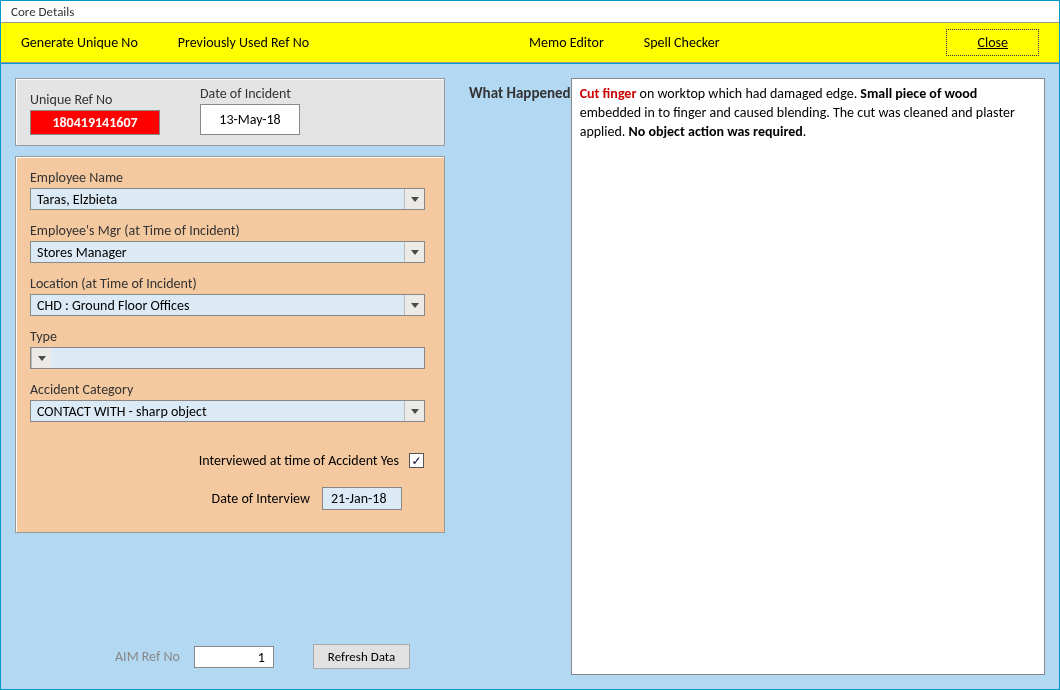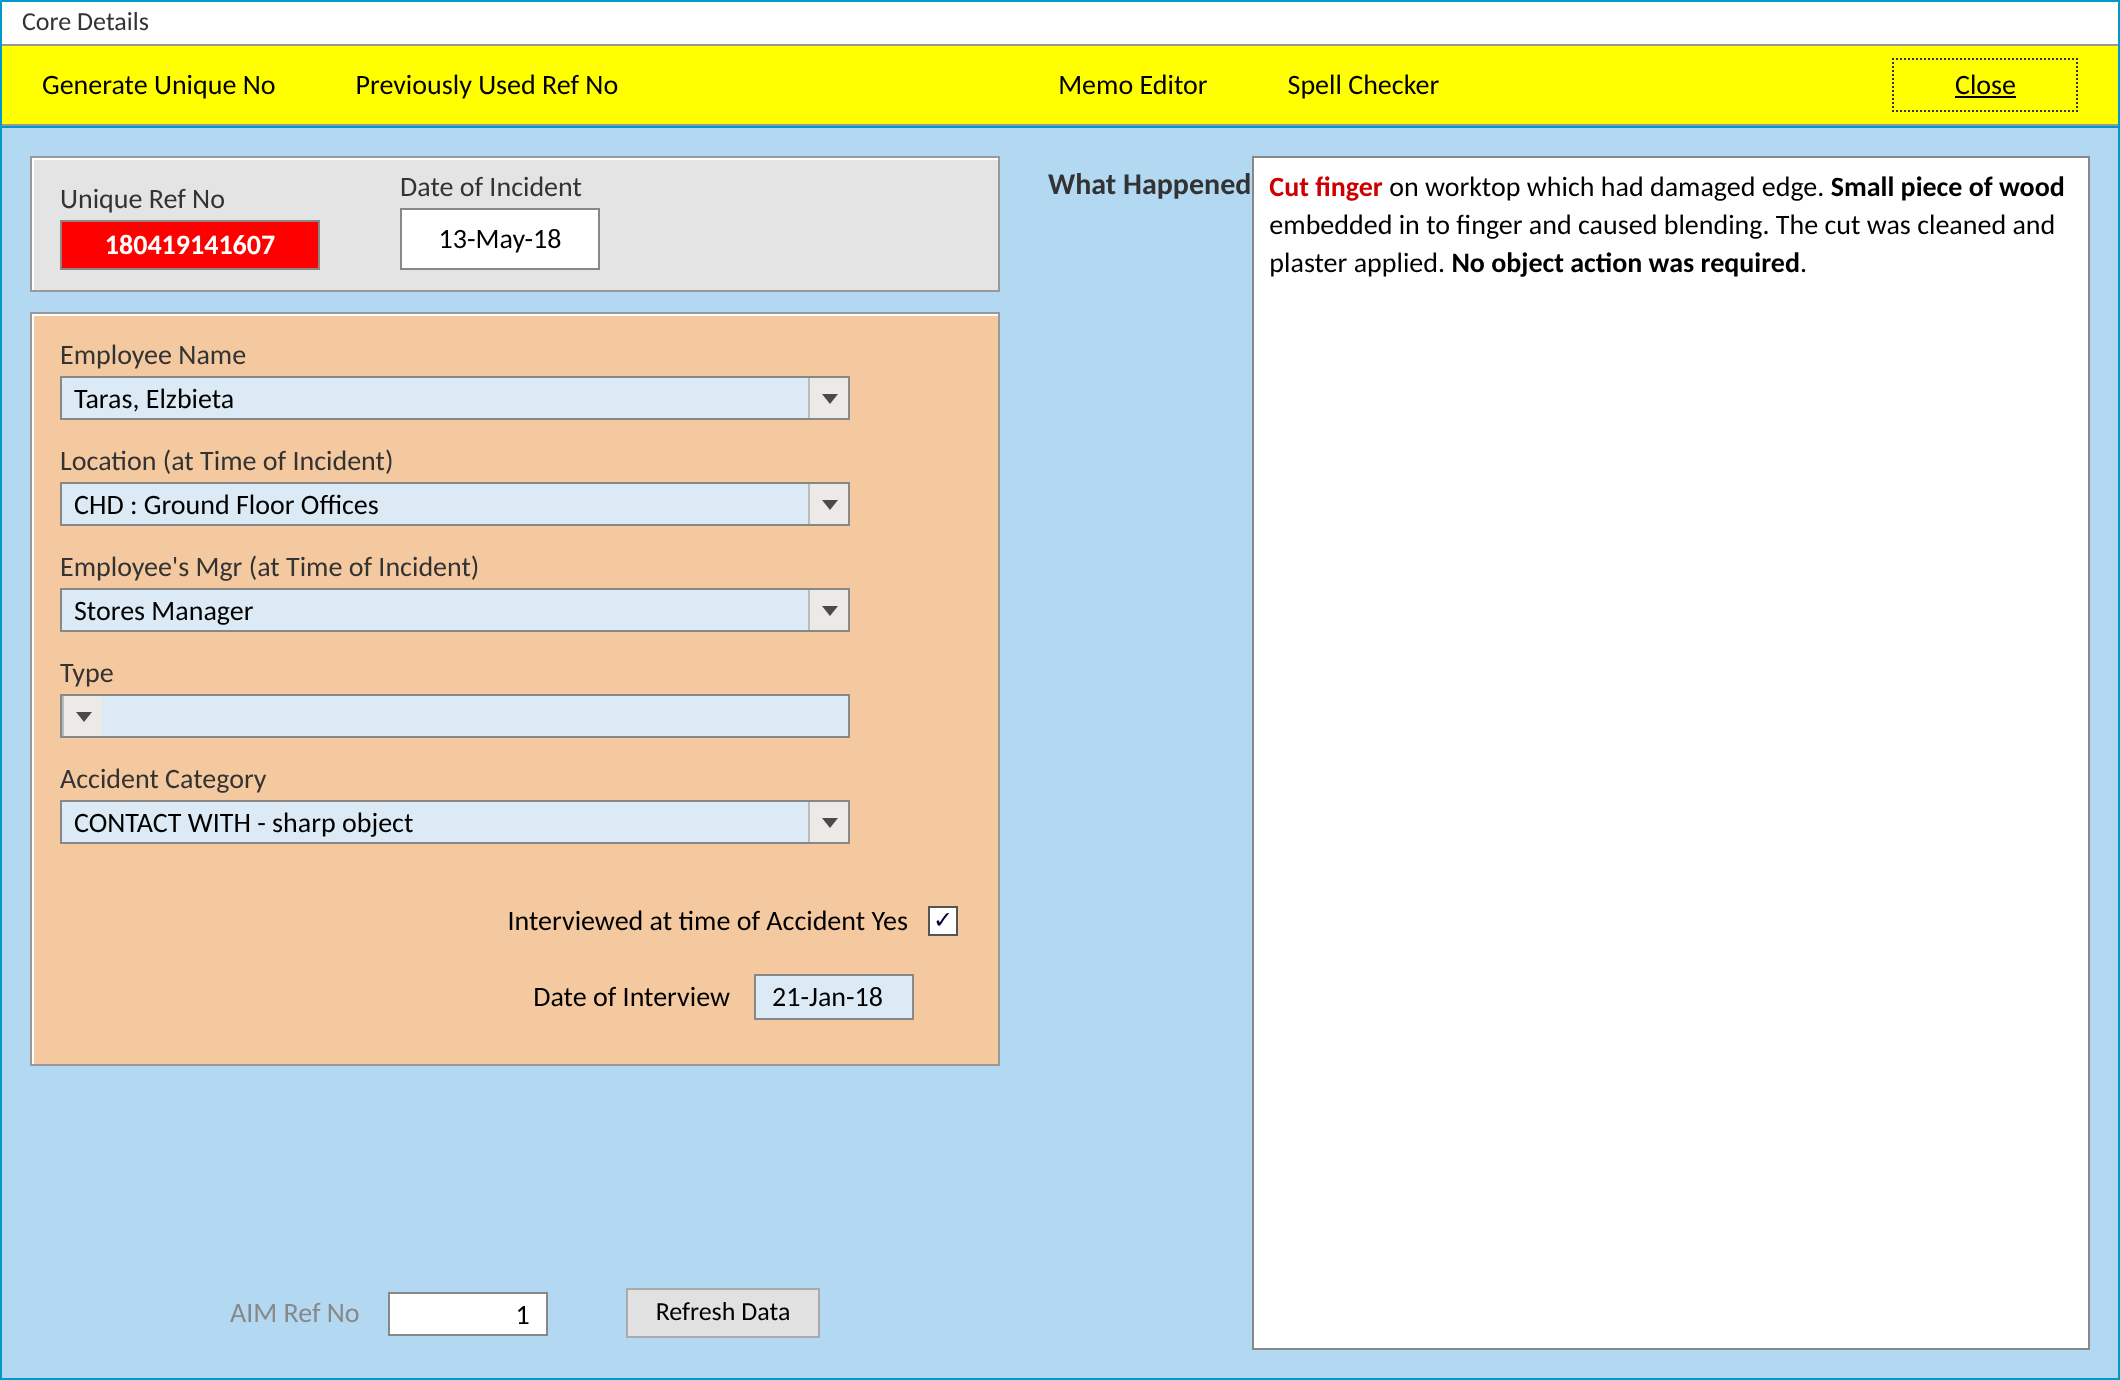--- a/index.html
+++ b/index.html
@@ -50,21 +50,21 @@
   .content {
     flex: 1;
     display: flex;
     background: #b3d9f2;
     padding: 14px;
     gap: 20px;
     min-height: 0;
     border-top: 1px solid #0099cc;
   }
   .left-col {
-    width: 485px;
+    width: 430px;
     display: flex;
     flex-direction: column;
     gap: 10px;
   }
   .ref-panel {
     background: #e4e4e4;
     border: 1px solid #999;
     padding: 6px 14px 10px 14px;
     display: flex;
     gap: 40px;
@@ -240,31 +240,31 @@
 
         <div class="form-group">
           <div class="form-label">Employee Name</div>
           <div class="combo">
             <div class="combo-text">Taras, Elzbieta</div>
             <div class="combo-arrow"></div>
           </div>
         </div>
 
         <div class="form-group">
+          <div class="form-label">Employee's Mgr (at Time of Incident)</div>
+          <div class="combo">
+            <div class="combo-text">Stores Manager</div>
+            <div class="combo-arrow"></div>
+          </div>
+        </div>
+
+        <div class="form-group">
           <div class="form-label">Location (at Time of Incident)</div>
           <div class="combo">
             <div class="combo-text">CHD : Ground Floor Offices</div>
-            <div class="combo-arrow"></div>
-          </div>
-        </div>
-
-        <div class="form-group">
-          <div class="form-label">Employee's Mgr (at Time of Incident)</div>
-          <div class="combo">
-            <div class="combo-text">Stores Manager</div>
             <div class="combo-arrow"></div>
           </div>
         </div>
 
         <div class="form-group">
           <div class="form-label">Type</div>
           <div class="combo">
             <div class="combo-arrow"></div>
           </div>
         </div>

